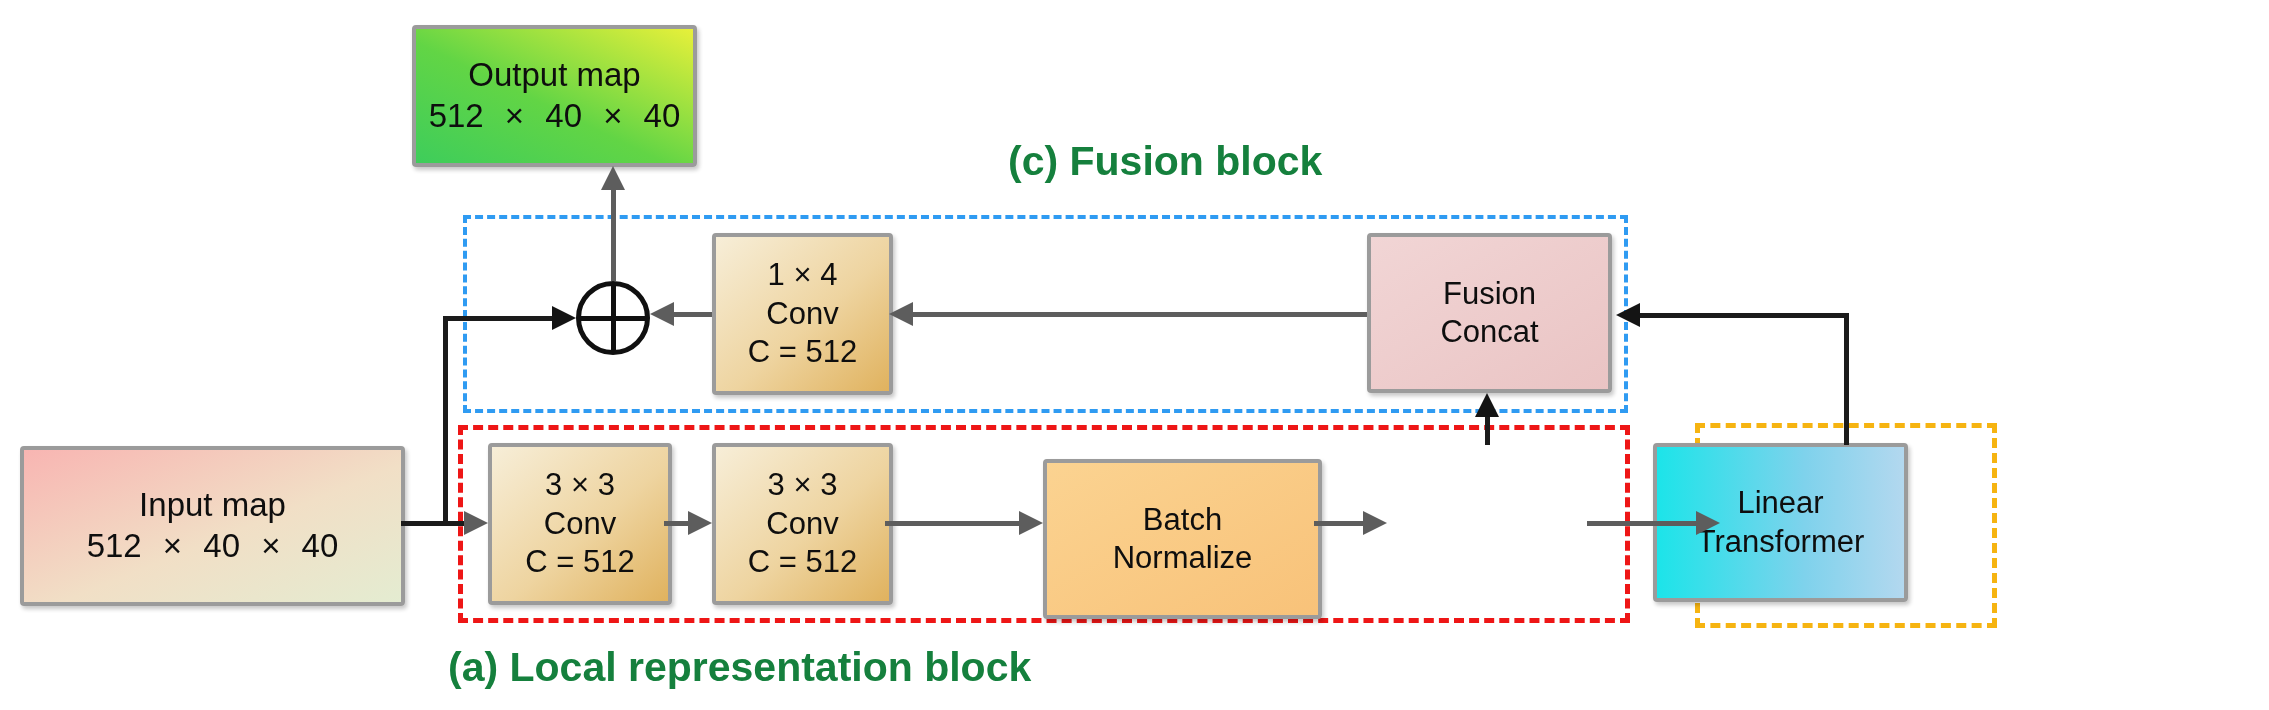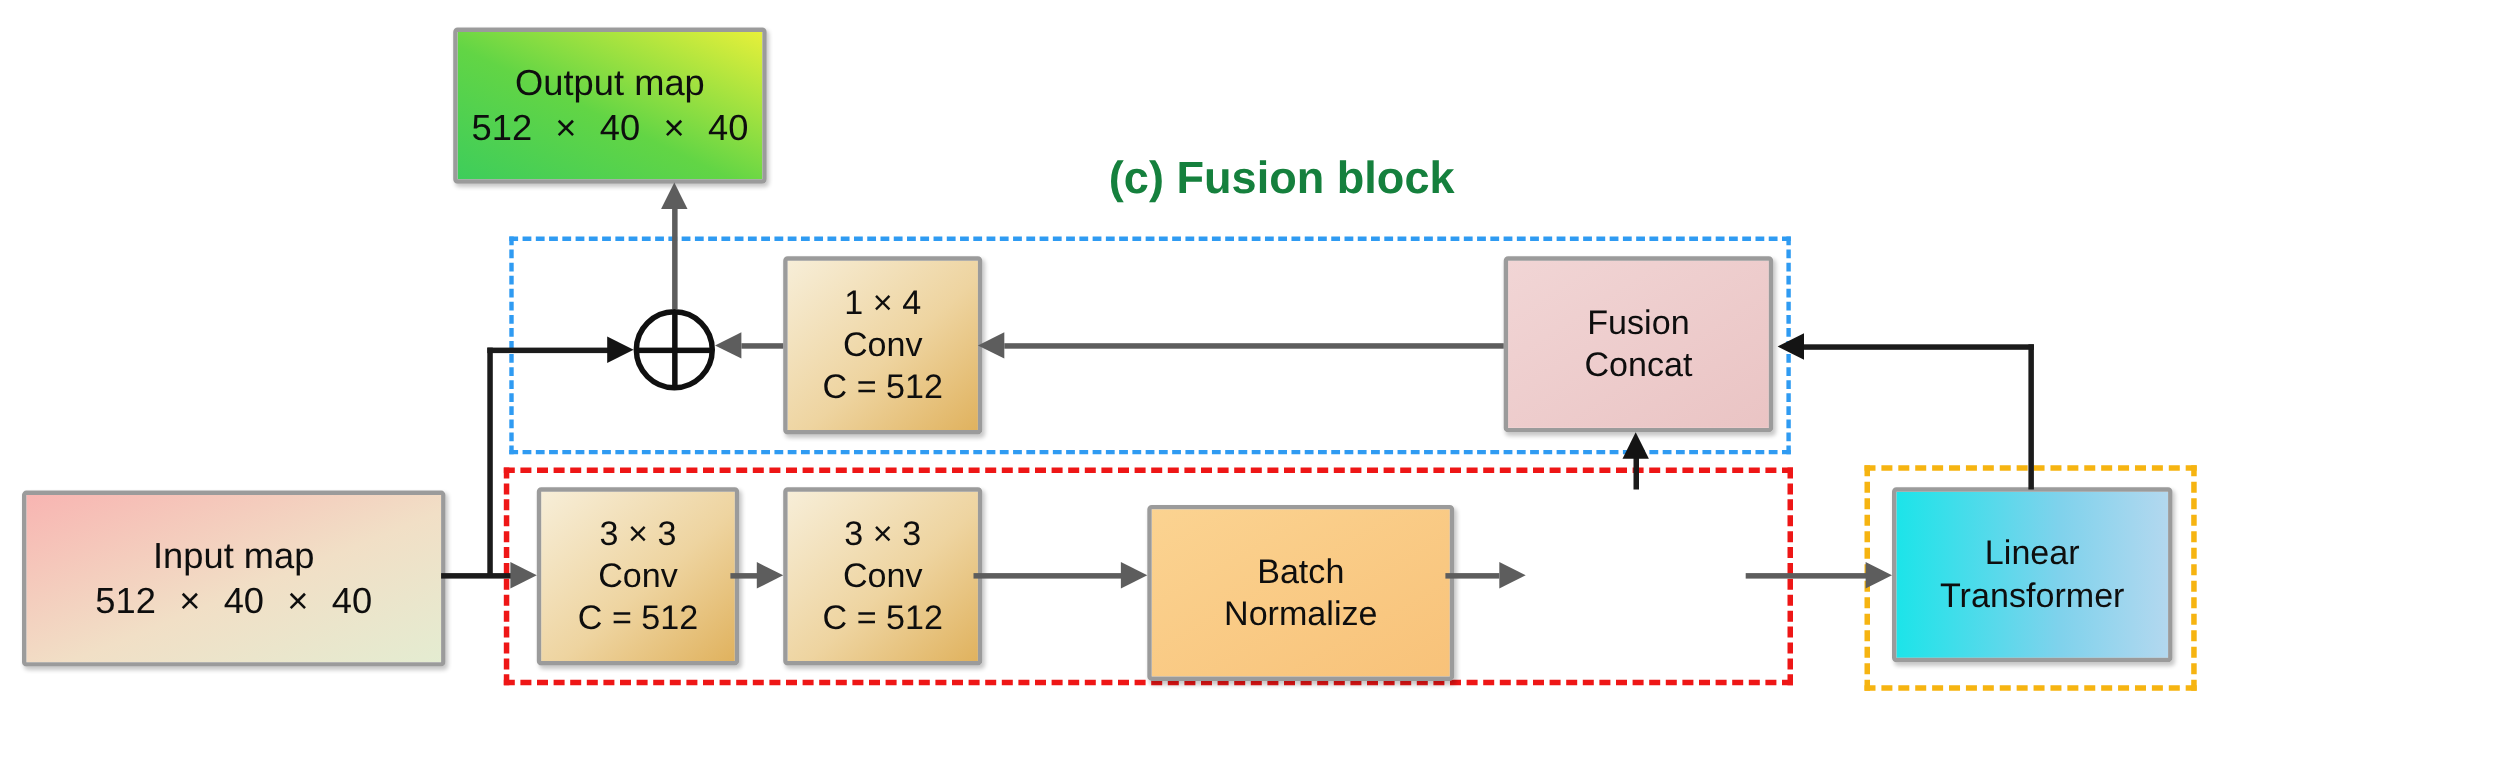--- a/index.html
+++ b/index.html
@@ -29,21 +29,21 @@
     background:linear-gradient(to bottom right,#f1d5d5 0%,#eac4c4 100%);}
   .box.conv3a{left:488px;top:443px;width:176px;height:154px;
     background:linear-gradient(to bottom right,#f7eed8 0%,#eed4a0 55%,#e0b25e 100%);}
   .box.conv3b{left:712px;top:443px;width:173px;height:154px;
     background:linear-gradient(to bottom right,#f7eed8 0%,#eed4a0 55%,#e0b25e 100%);}
   .box.bn{left:1043px;top:459px;width:271px;height:152px;
     background:linear-gradient(to bottom right,#fbd391:0%,#f9c87e 100%);
     background:linear-gradient(to bottom right,#fbd391,#f8c279);}
   .box.relu{left:1387px;top:443px;width:200px;height:156px;
     background:linear-gradient(to bottom right,#f4b7cf,#efa6c2);}
-  .box.lt{left:1720px;top:443px;width:247px;height:151px;
+  .box.lt{left:1653px;top:443px;width:247px;height:151px;
     background:linear-gradient(to right,#1ce4e9 0%,#7fd2ec 60%,#b3d8ef 100%);text-align:center;}
   .dims{word-spacing:12px;}
   
   .blabel{position:absolute;font-weight:bold;font-size:41px;white-space:nowrap;color:#15803d;}
   .blabel.c{left:1008px;top:138px;}
   .blabel.a{left:448px;top:644px;}
   .blabel.b{left:1578px;top:644px;}
   
   .hline,.vline{position:absolute;background:#1b1b1b;}
   .hline{height:4.5px;}
@@ -66,20 +66,21 @@
 </head>
 <body>
 
 <div class="canvas">
 
   <div class="region fusion"></div>
   <div class="region local"></div>
   <div class="region global"></div>
 
   <div class="blabel c">(c) Fusion block</div>
+  <div class="blabel a">(a) Local representation block</div>
 
   <div class="box output">
     <span>Output map</span>
     <span class="dims">512 × 40 × 40</span>
   </div>
 
   <div class="box input">
     <span>Input map</span>
     <span class="dims">512 × 40 × 40</span>
   </div>

